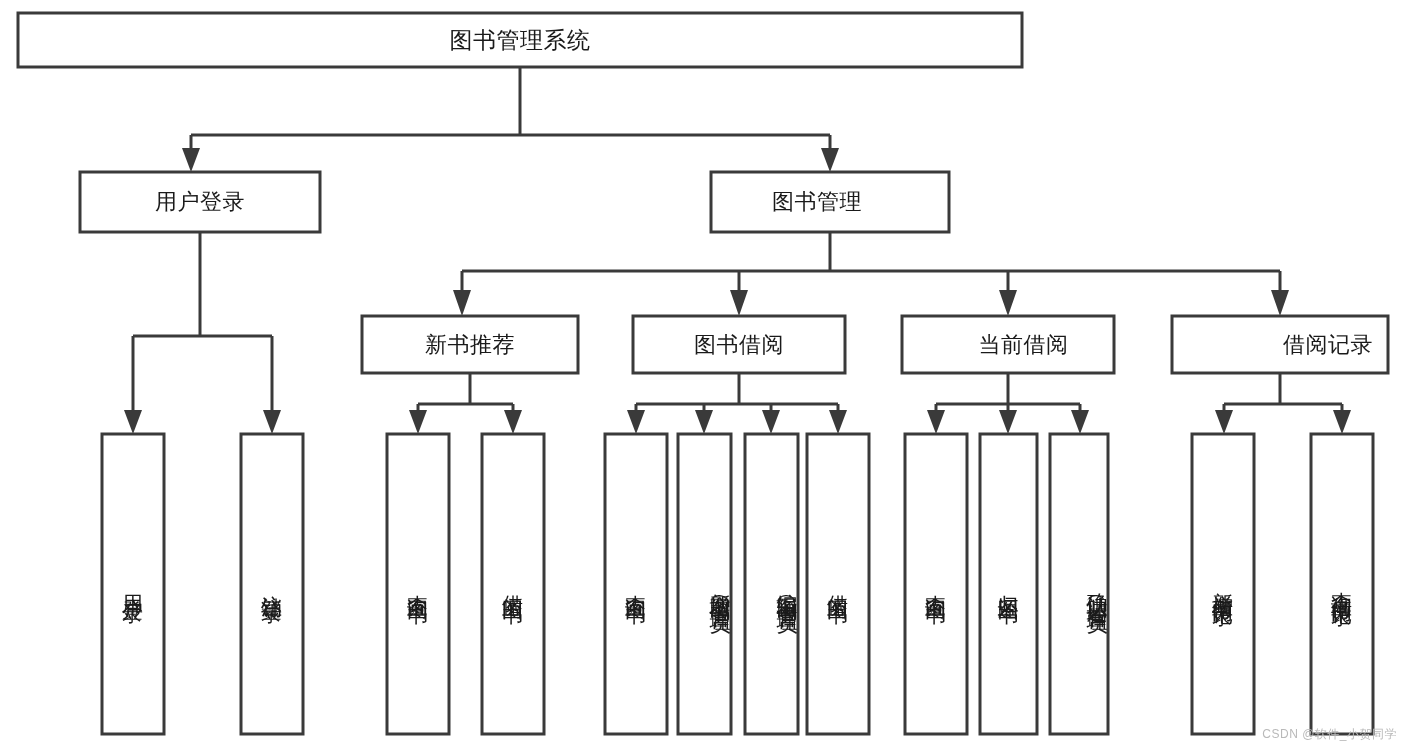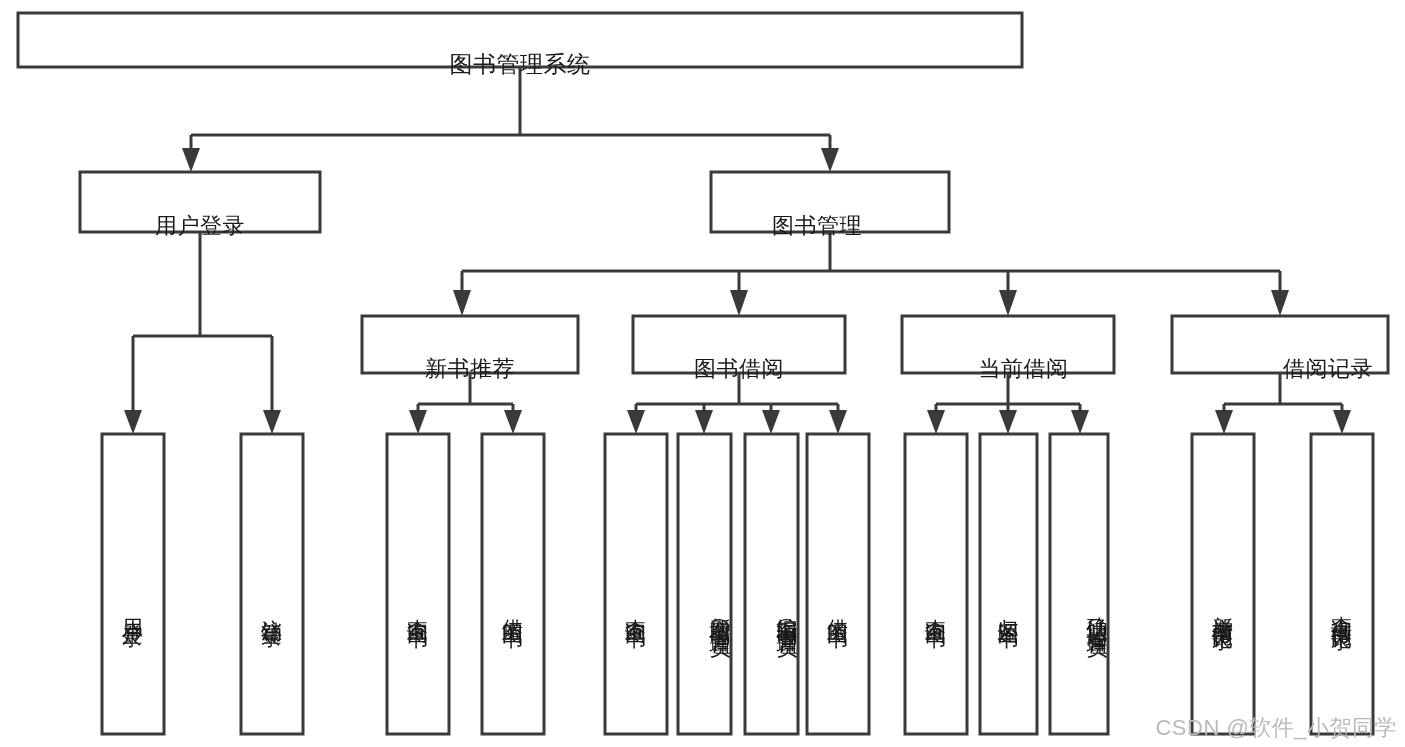--- a/index.html
+++ b/index.html
@@ -41,41 +41,40 @@
   }
   .node-label {
     position: absolute;
     display: flex;
     align-items: center;
     justify-content: center;
     text-align: center;
     color: #1a1a1a;
     font-family: "Liberation Sans", "DejaVu Sans", sans-serif;
     pointer-events: none;
-    margin-top: 24px;
   }
   .node-label.horizontal {
     font-size: 22px;
     letter-spacing: 0.5px;
   }
   .node-label.horizontal.root {
     font-size: 23px;
   }
   .node-label.vertical {
     font-size: 21px;
     writing-mode: vertical-rl;
     text-orientation: upright;
     letter-spacing: 3px;
     line-height: 1;
   }
   .watermark {
     position: absolute;
     right: 8px;
     bottom: 4px;
-    font-size: 22px;
+    font-size: 12px;
     color: #b9b9b9;
     font-family: "Liberation Sans", "DejaVu Sans", sans-serif;
     white-space: nowrap;
     letter-spacing: 0.5px;
   }
 </style>
 </head>
 <body>
 
 <div id="diagram-root">

